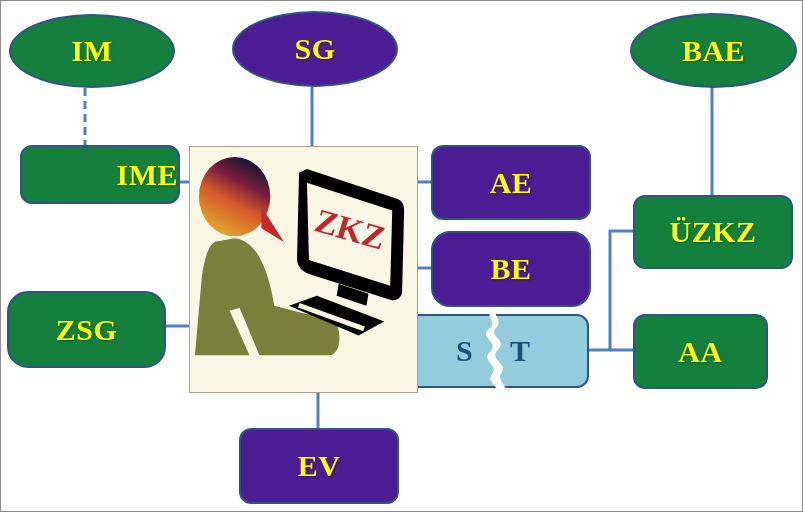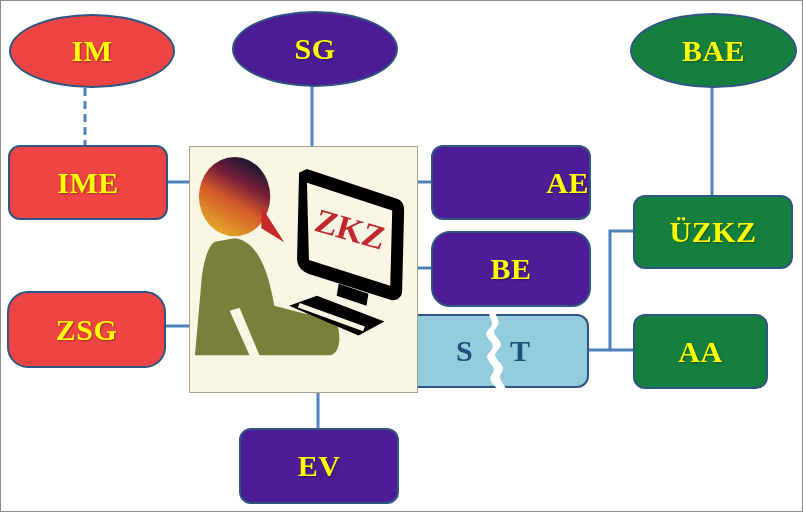--- a/index.html
+++ b/index.html
@@ -4,21 +4,21 @@
 <style>
   html, body { margin: 0; padding: 0; background: #ffffff; }
   body { width: 803px; height: 512px; position: relative; overflow: hidden; font-family: "Liberation Serif", serif; }
   .frame { position: absolute; left: 0; top: 0; width: 801px; height: 510px; border: 1px solid #8c8c8c; background: #ffffff; }
   svg.lines { position: absolute; left: 0; top: 0; width: 803px; height: 512px; }
   .node { position: absolute; box-sizing: border-box; display: flex; align-items: center; justify-content: center;
           font-weight: bold; font-size: 30px; color: #ffff00; border: 2.5px solid #2f5683;
           text-shadow: 1px 1px 2px rgba(0,0,0,0.35); letter-spacing: 0.5px; }
   .ellipse { border-radius: 50%; }
   .box { border-radius: 12px; }
-  .red { background: #ef4444; }
+  .red { background: #15803d; }
   .blue { background: #4c1d95; }
   .green { background: #15803d; }
   .light { background: #93cddd; color: #1f4e79; text-shadow: 1px 1px 2px rgba(0,0,0,0.25); }
   .center-img { position: absolute; left: 189px; top: 146px; width: 229px; height: 247px; box-sizing: border-box;
                 background: #f9f6e3; border: 1px solid #a8a090; }
   .st-wrap { position: absolute; left: 418px; top: 314px; width: 171px; height: 74px; }
   .st-letter { position: absolute; top: 0; height: 100%; display: flex; align-items: center; font-size: 30px; font-weight: bold; color: #1f4e79; }
 </style>
 </head>
 <body>
@@ -43,27 +43,27 @@
 <div class="node ellipse red" style="left:9px;top:14px;width:166px;height:74px;">
   <span>IM</span>
 </div>
 <div class="node ellipse blue" style="left:232px;top:11px;width:166px;height:76px;">
   <span>SG</span>
 </div>
 <div class="node ellipse green" style="left:630px;top:13px;width:167px;height:75px;">
   <span>BAE</span>
 </div>
 
-<div class="node box red" style="left:8px;top:145px;width:160px;height:75px;">
+<div class="node box red" style="left:20px;top:145px;width:160px;height:59px;justify-content:flex-end;">
   <span>IME</span>
 </div>
 <div class="node box red" style="left:7px;top:291px;width:159px;height:77px;border-radius:21px;">
   <span>ZSG</span>
 </div>
-<div class="node box blue" style="left:431px;top:145px;width:160px;height:75px;justify-content:flex-end;">
+<div class="node box blue" style="left:431px;top:145px;width:160px;height:75px;">
   <span>AE</span>
 </div>
 <div class="node box blue" style="left:431px;top:231px;width:160px;height:76px;border-radius:19px;">
   <span>BE</span>
 </div>
 <div class="node box blue" style="left:239px;top:428px;width:160px;height:76px;text-align:center;">
   <span>EV</span>
 </div>
 <div class="node box green" style="left:633px;top:195px;width:160px;height:74px;">
   <span>ÜZKZ</span>

